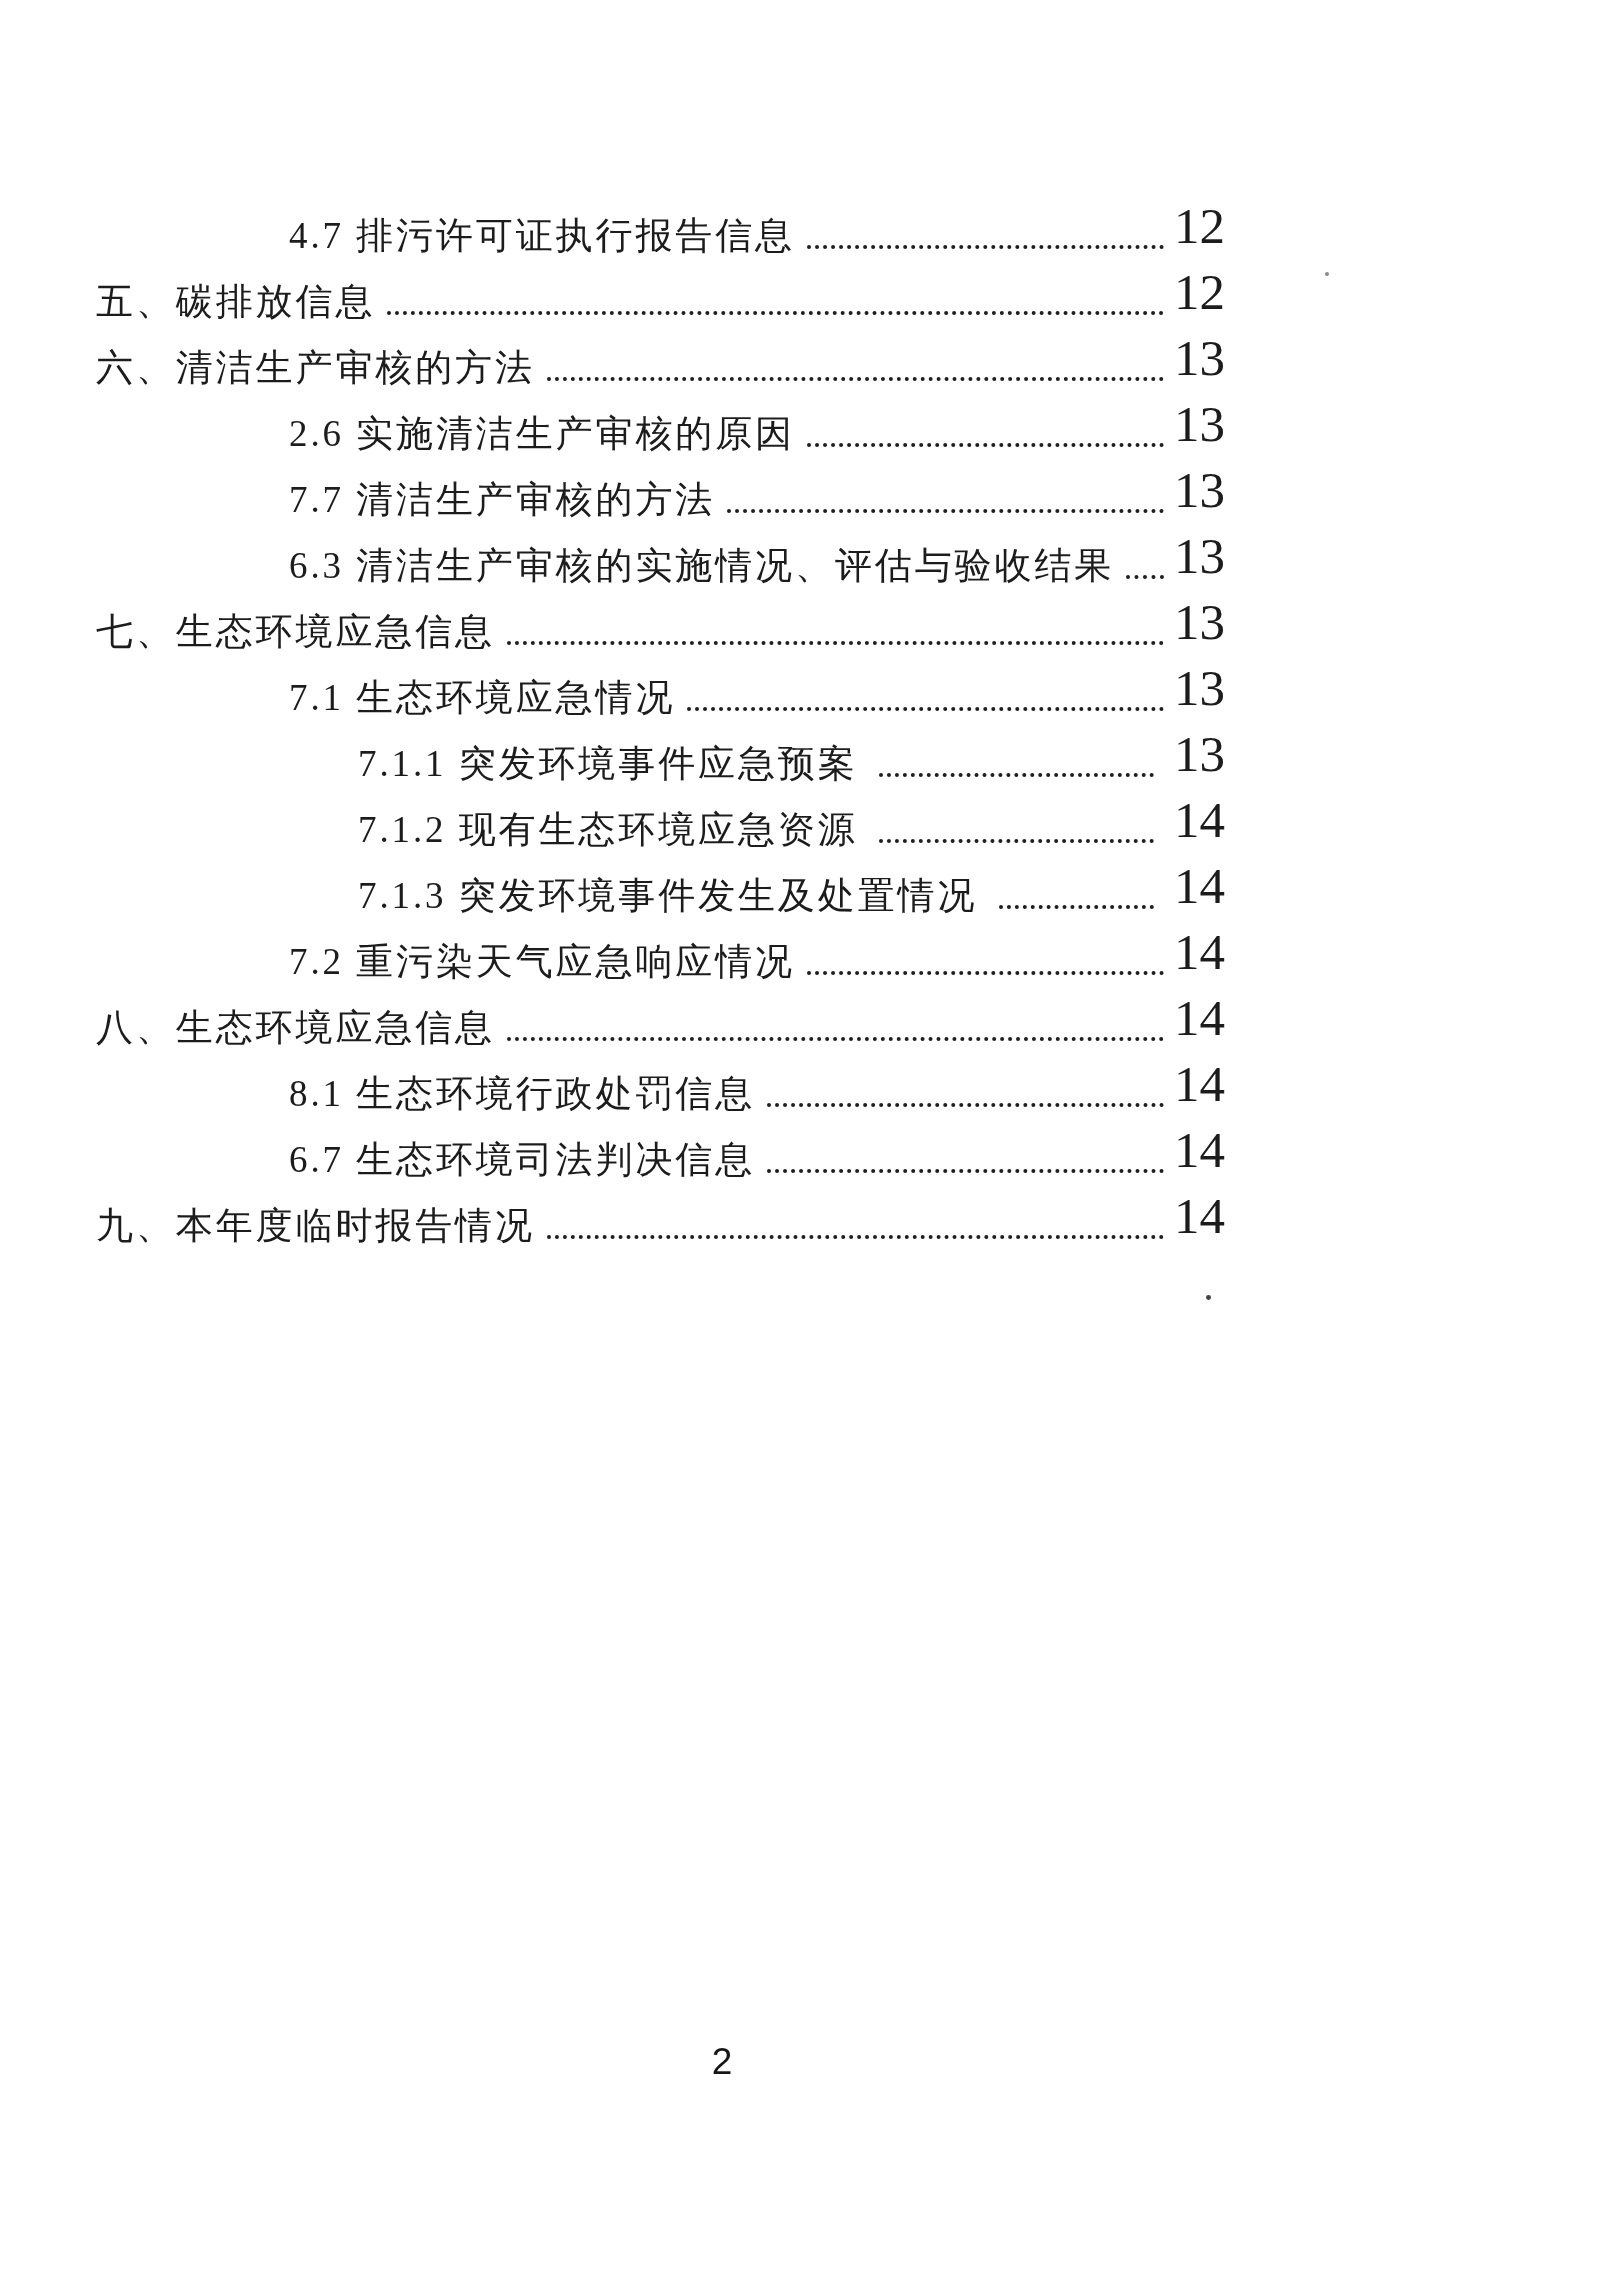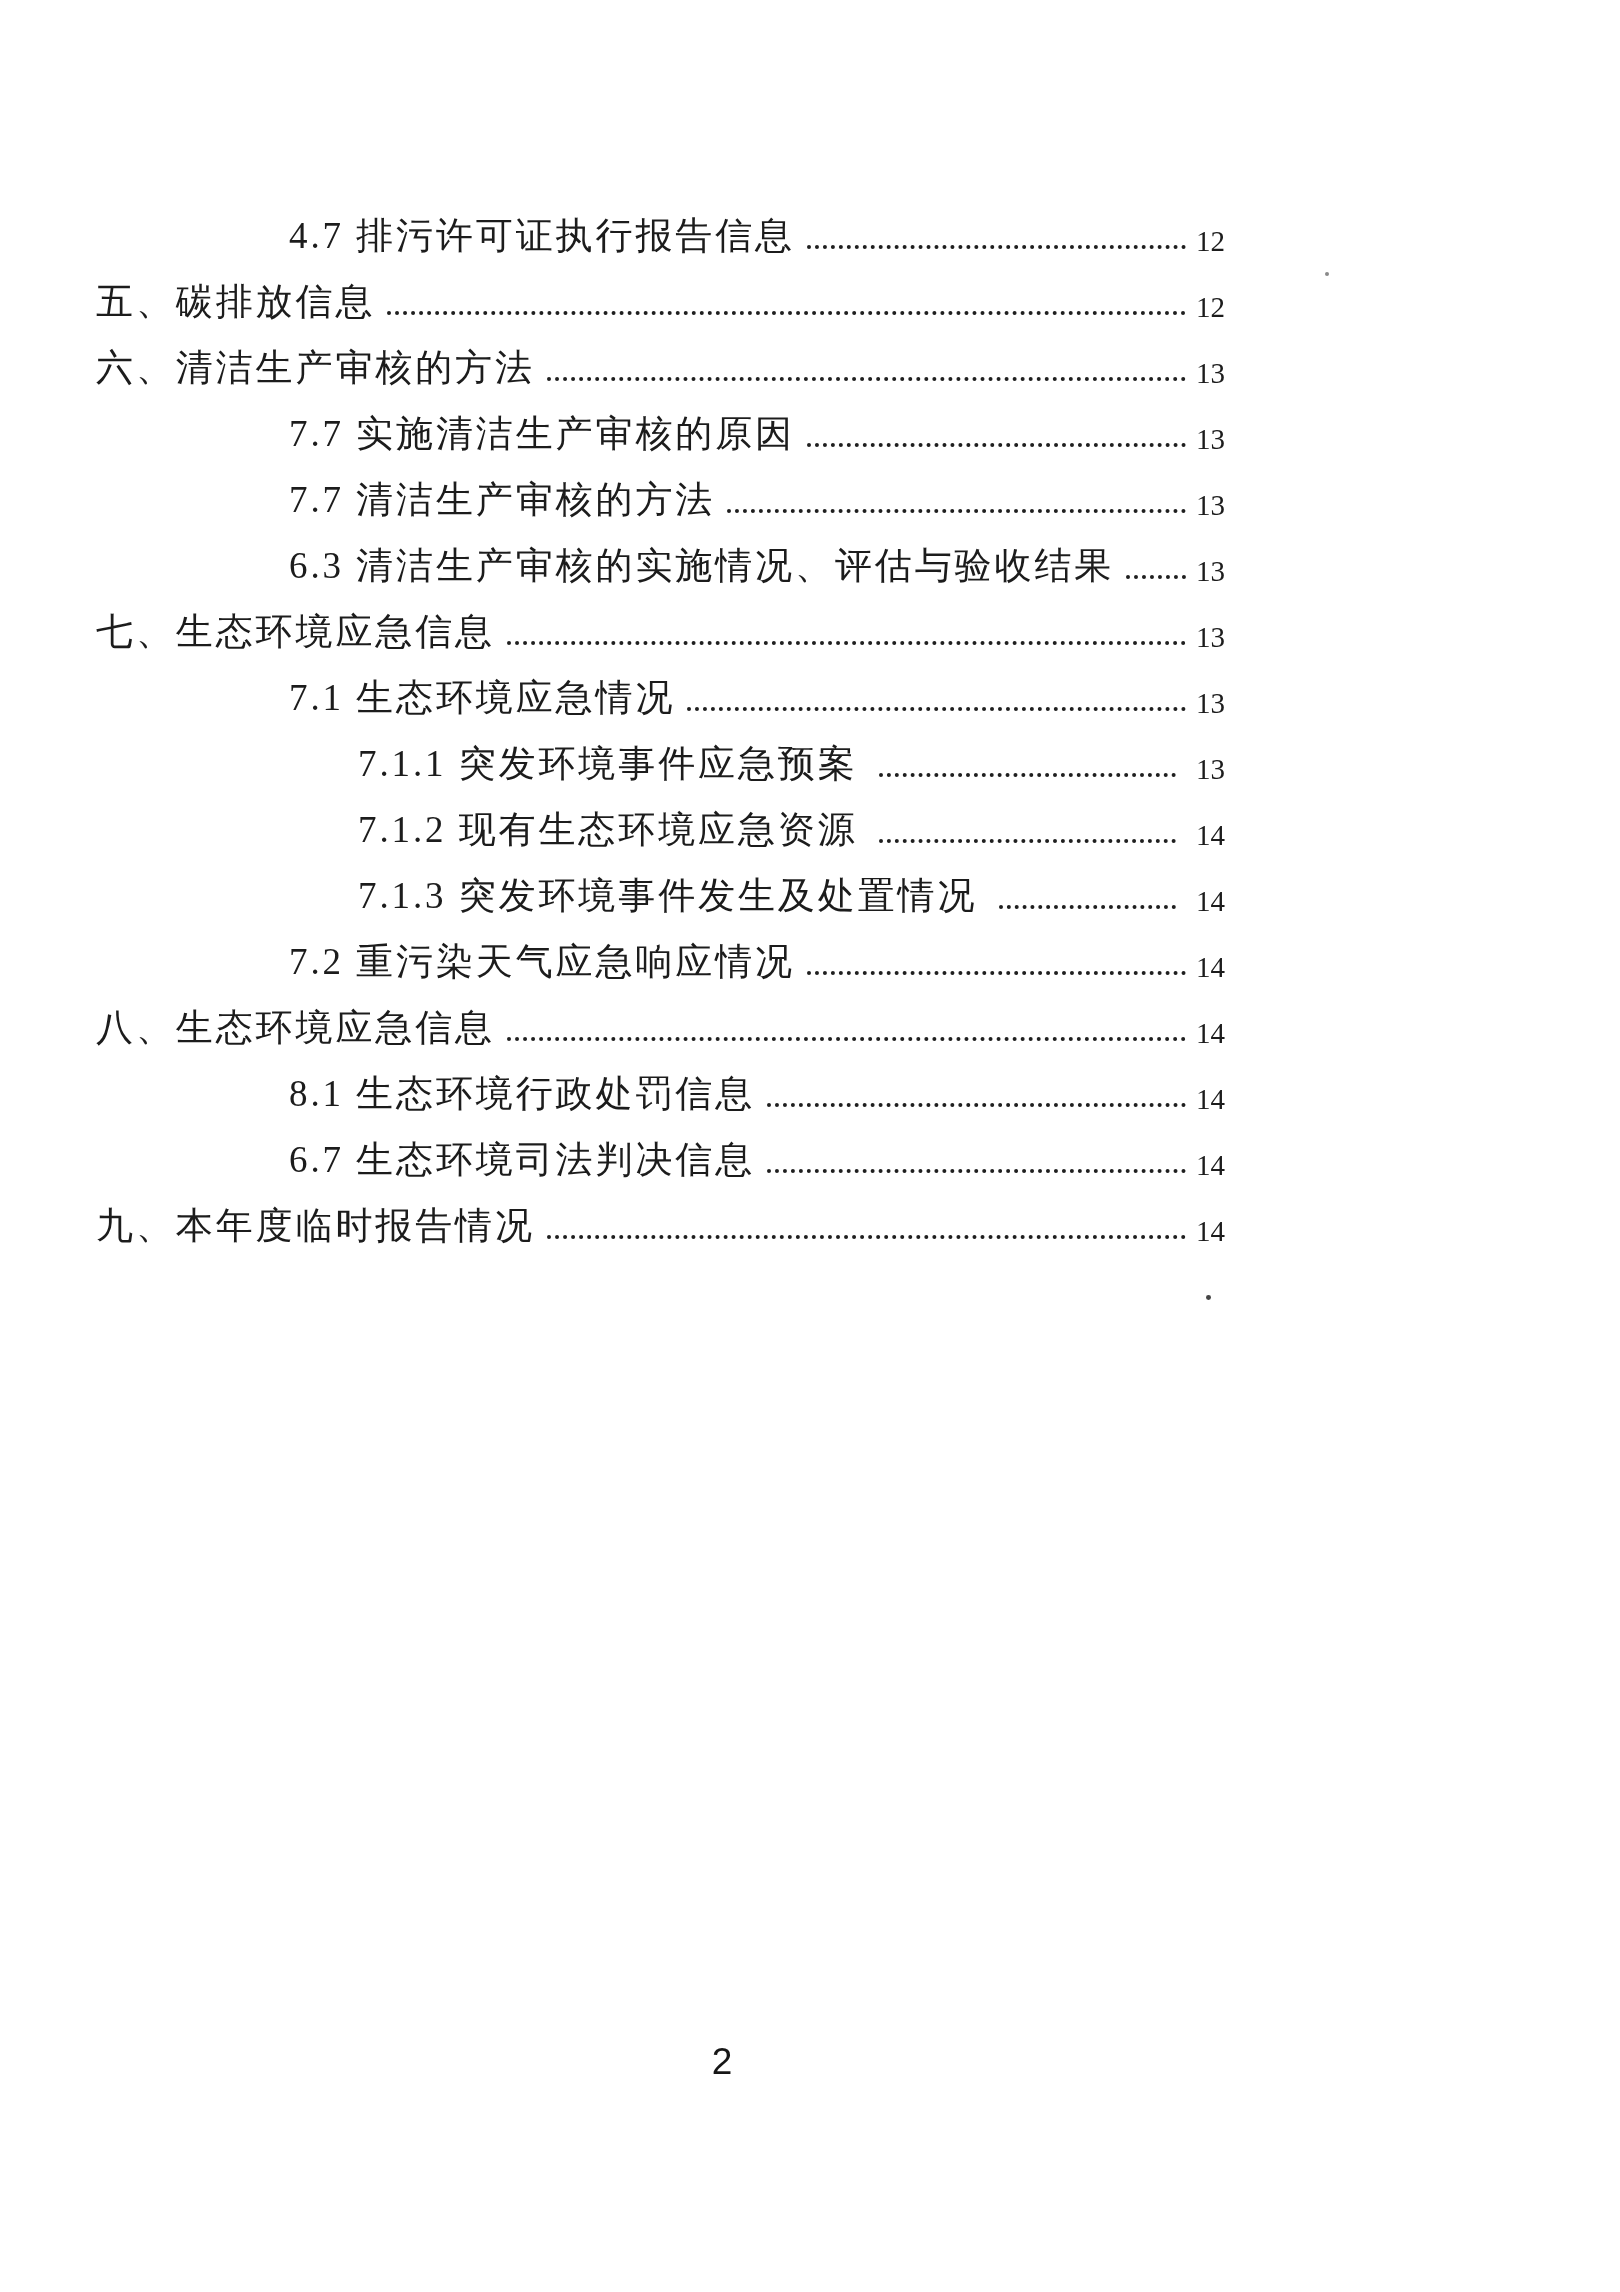--- a/index.html
+++ b/index.html
@@ -38,21 +38,21 @@
     white-space: nowrap;
   }
   .leader {
     flex: 1;
     min-width: 29px;
     border-bottom: 4.9px dotted #1f1f1f;
     margin: 0 9.8px 9.8px 11.8px;
   }
   .toc-page {
     letter-spacing: 0;
-    font-size: 29px;
+    font-size: 51px;
     white-space: nowrap;
   }
   .footer-page {
     position: absolute;
     top: 2041px;
     left: 0;
     width: 100%;
     text-align: center;
     font-size: 37px;
     font-family: "Liberation Sans", "DejaVu Sans", sans-serif;
@@ -85,21 +85,21 @@
       <span class="toc-page">12</span>
     </div>
 
     <div class="toc-row lvl1">
       <span class="toc-label">六、清洁生产审核的方法</span>
       <span class="leader"></span>
       <span class="toc-page">13</span>
     </div>
 
     <div class="toc-row lvl2">
-      <span class="toc-label">7.7 实施清洁生产审核的原因</span>
+      <span class="toc-label">2.6 实施清洁生产审核的原因</span>
       <span class="leader"></span>
       <span class="toc-page">13</span>
     </div>
 
     <div class="toc-row lvl2">
       <span class="toc-label">7.7 清洁生产审核的方法</span>
       <span class="leader"></span>
       <span class="toc-page">13</span>
     </div>
 

